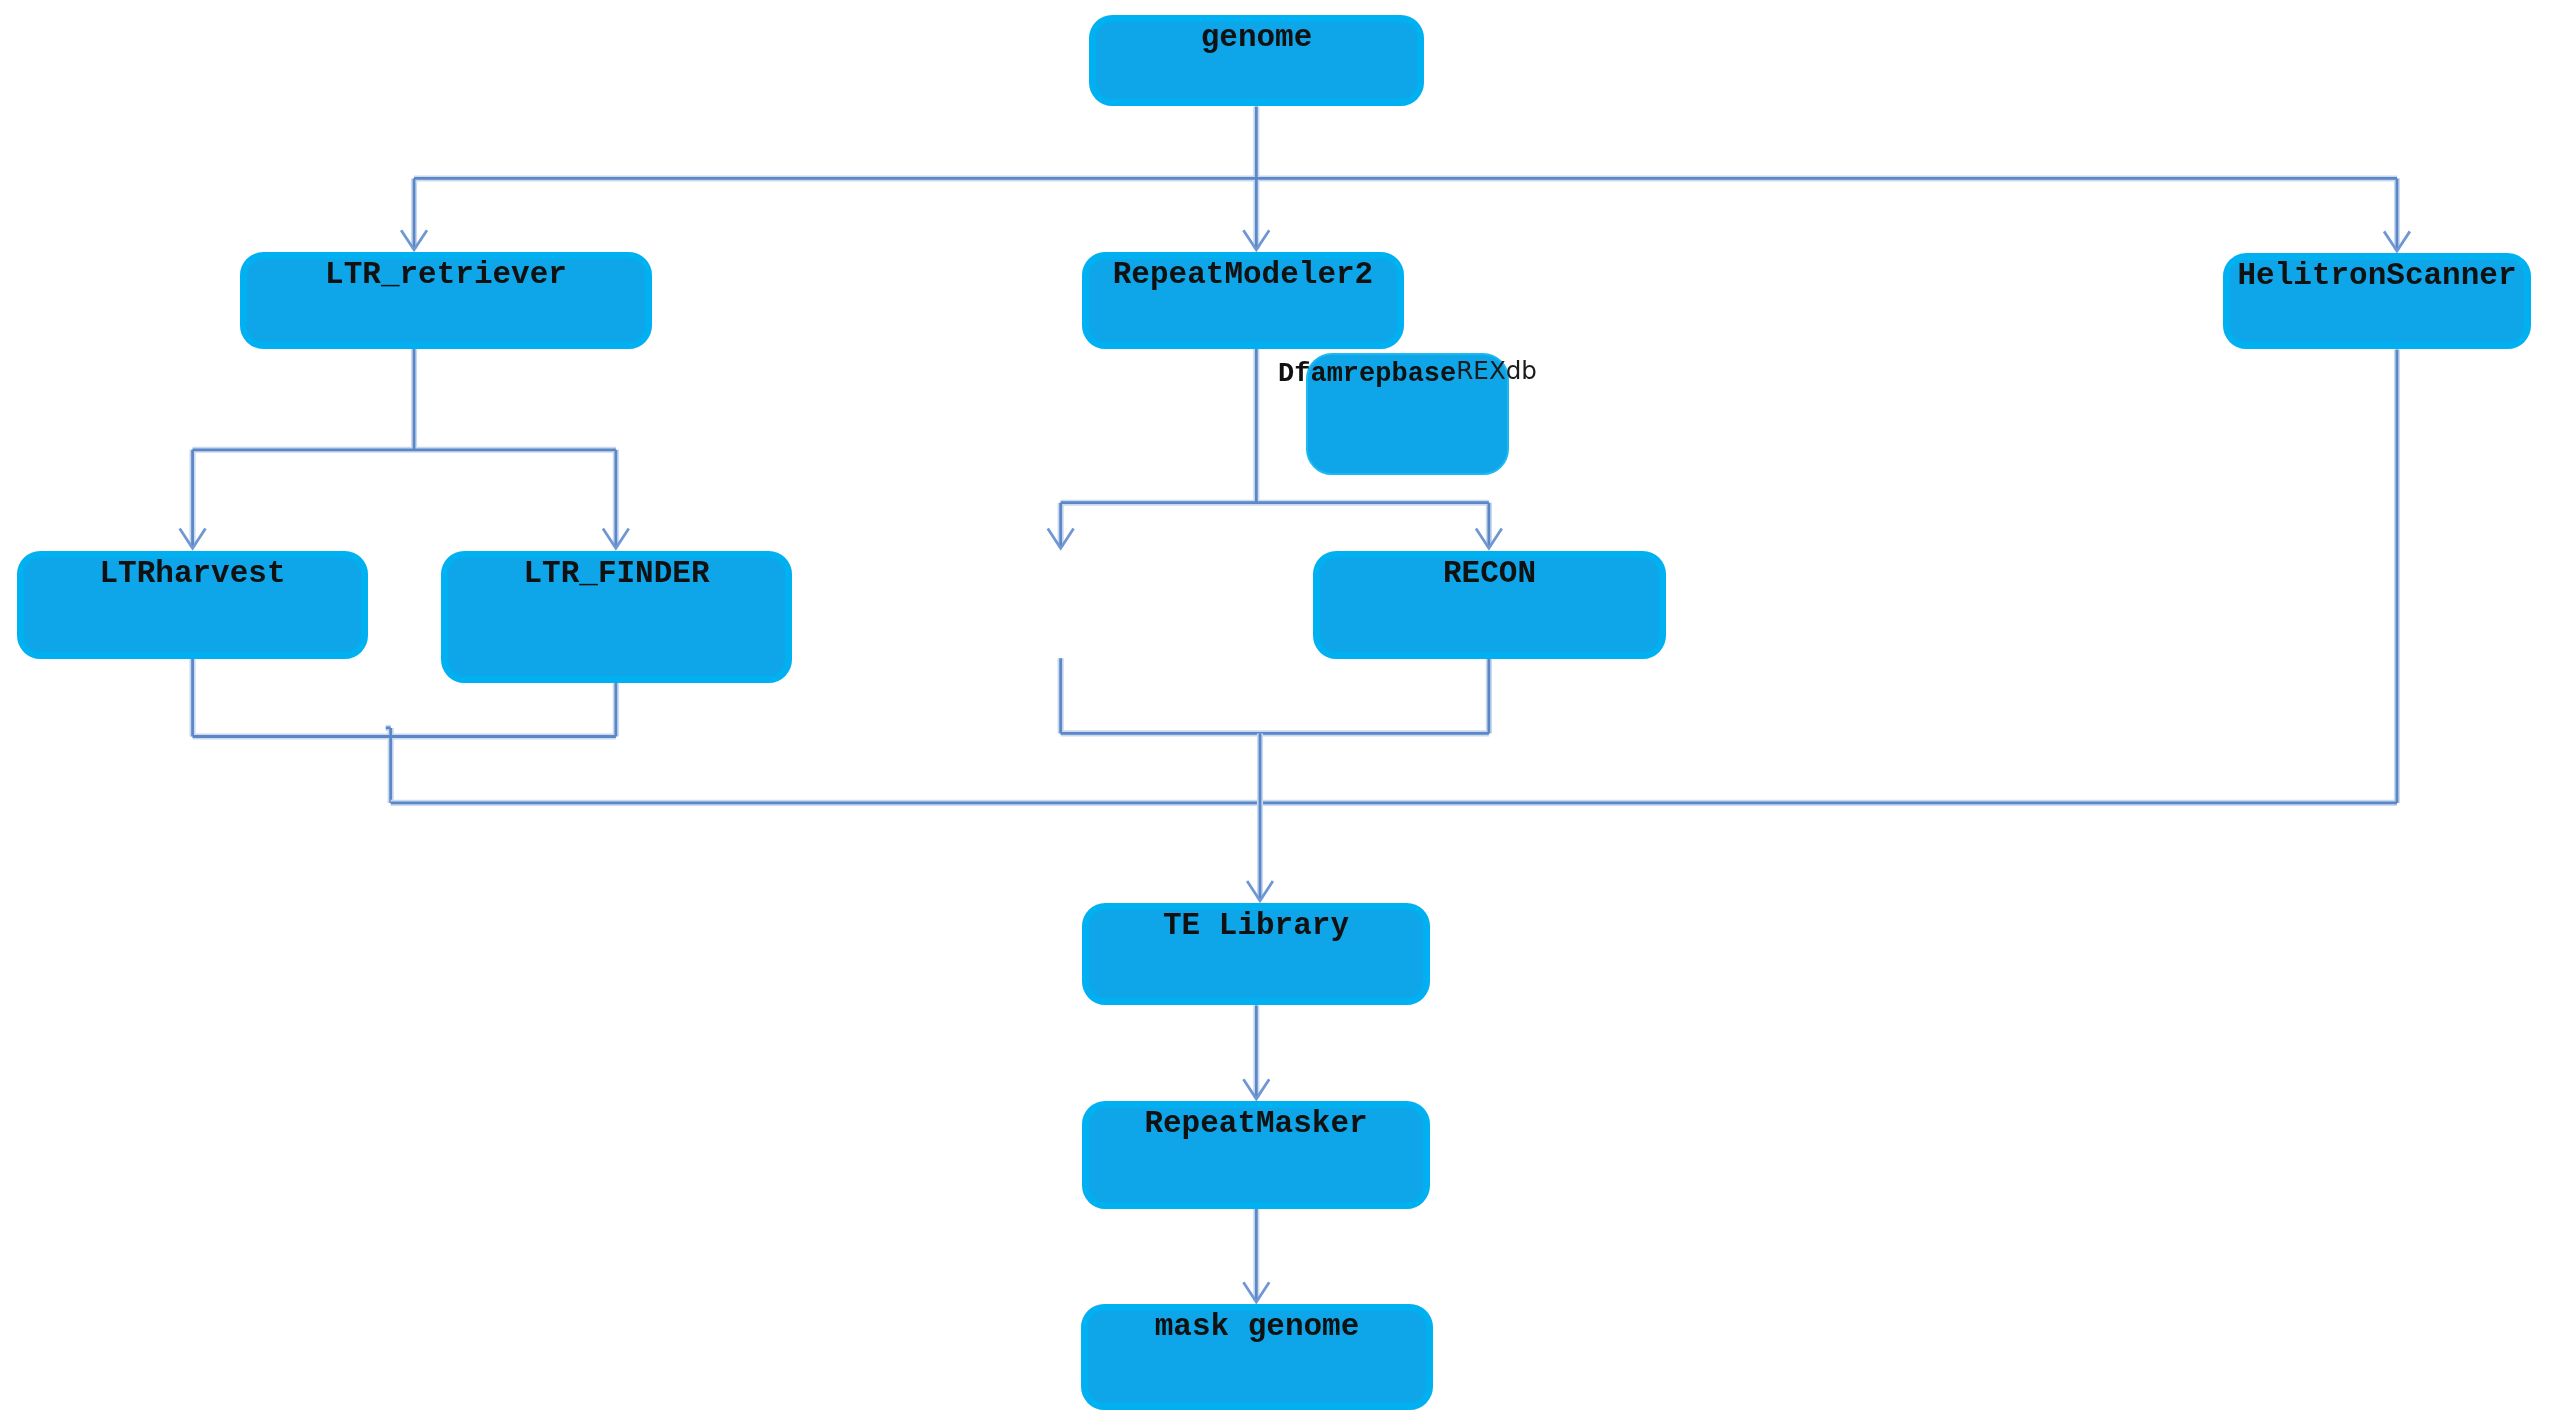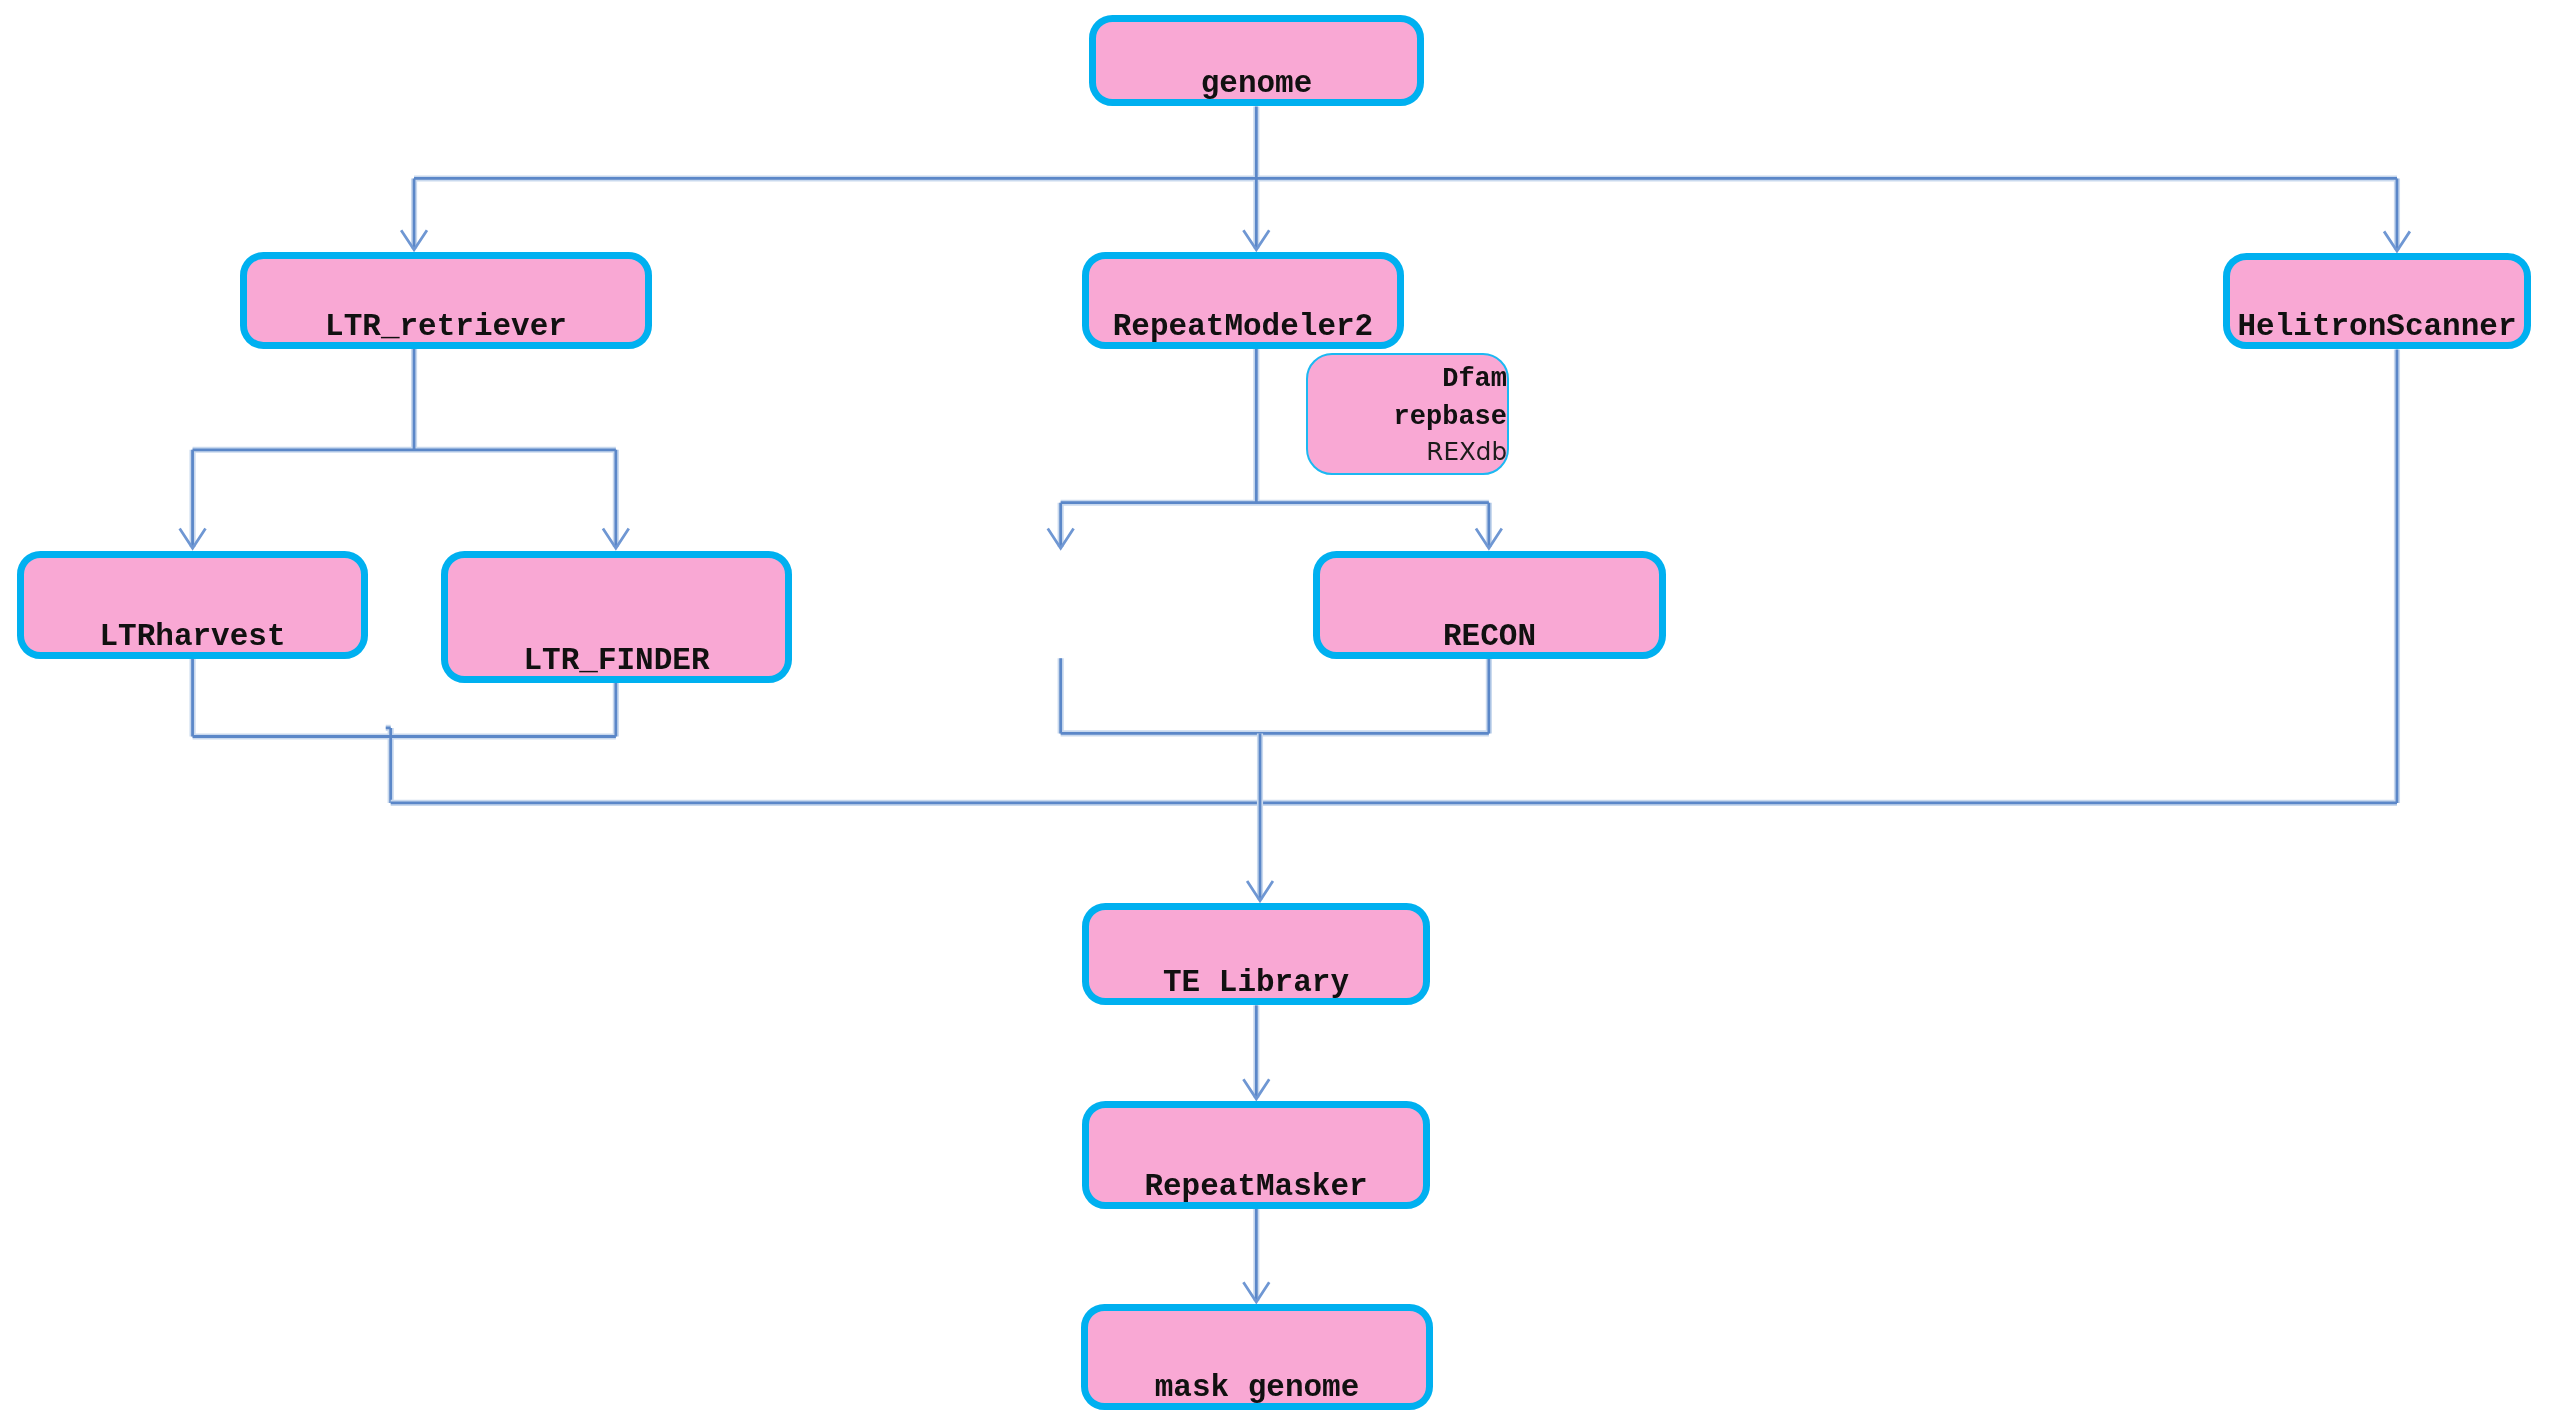--- a/index.html
+++ b/index.html
@@ -16,37 +16,37 @@
     left: 0; top: 0;
     width: 2576px; height: 1425px;
   }
   .edges path { fill: none; }
   .edges .halo { stroke: var(--connector-halo, #c9d9ee); stroke-width: 10; }
   .edges .line { stroke: var(--connector, #5b87c8); stroke-width: 4.5; }
   .edges .head { stroke: var(--arrowhead, #6f97d3); stroke-width: 4.5; stroke-linejoin: miter; }
   .node {
     position: absolute;
     box-sizing: border-box;
-    background: #f9a8d4;
+    background: #0ea5e9;
     border: 7.4px solid var(--box-border, #00b0f0);
     border-radius: 23.4px;
     display: flex;
-    align-items: flex-end;
+    align-items: flex-start;
     justify-content: center;
     font-weight: 700;
     font-size: 31px;
     line-height: 1;
     color: var(--label-text, #111111);
     white-space: nowrap;
   }
   .node.side-box {
     border-width: 2.5px;
     border-color: var(--side-box-border, #1cb8f2);
     border-radius: 26px;
-    flex-direction: column;
+    flex-direction: row;
     justify-content: center;
   }
   .side-box .db-line { display: block; text-align: center; }
   .side-box .db-mono { font: 700 27px/38px "Liberation Mono", "DejaVu Sans Mono", monospace; color: var(--label-text, #111111); }
   .side-box .db-sans { font: 400 24.6px/32px "DejaVu Sans", "Liberation Sans", sans-serif; color: #1c1c1c; }
 </style>
 </head>
 <body>
 
 <div class="canvas">

